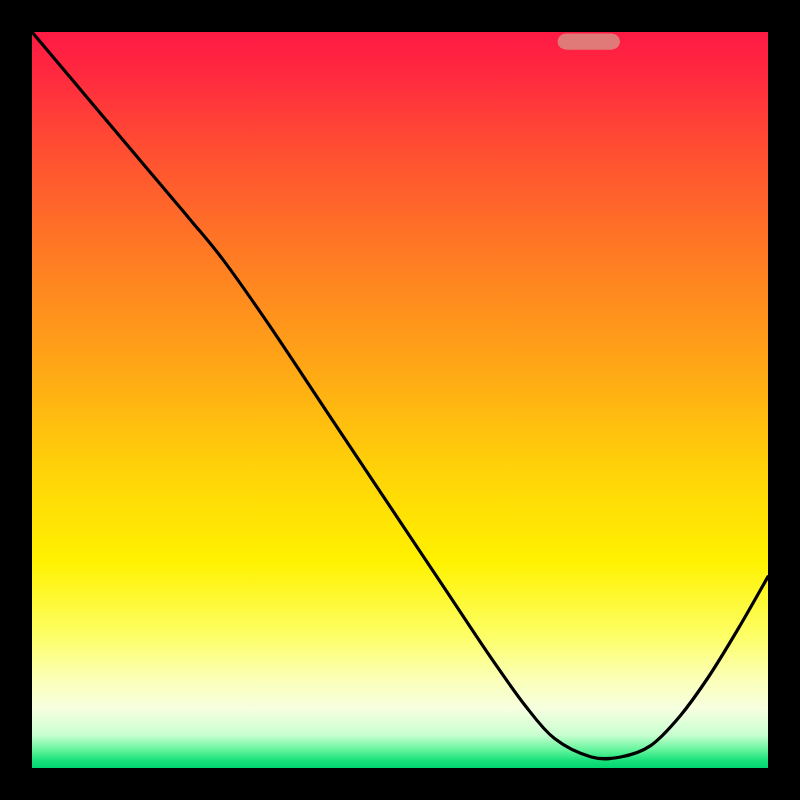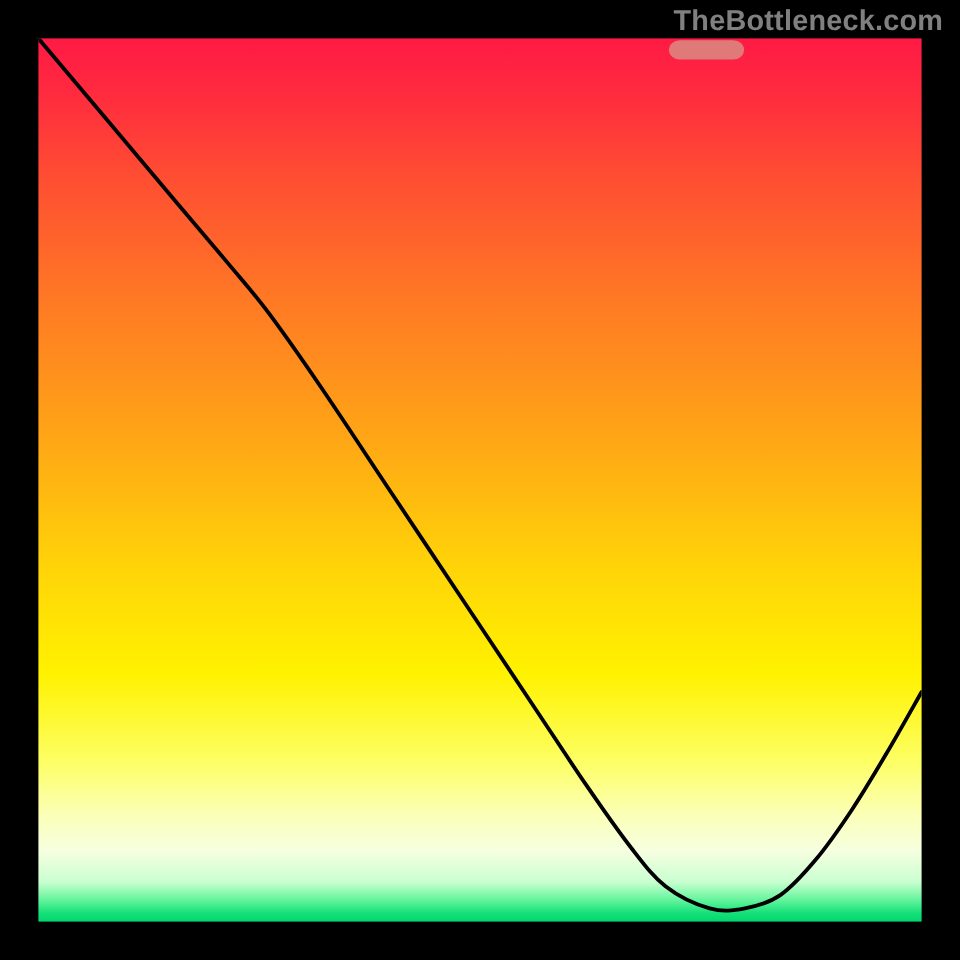--- a/index.html
+++ b/index.html
@@ -32,21 +32,20 @@
     position: absolute;
     top: 0; left: 0;
     z-index: 10;
   }
 </style>
 </head>
 <body>
 
 <div class="frame">
 
-  <div class="watermark">TheBottleneck.com</div>
 
   <svg id="chart-svg" width="800" height="800" viewBox="0 0 800 800">
     <defs>
       <linearGradient id="bg-grad" x1="0" y1="0" x2="0" y2="1">
           <stop offset="0.00%" stop-color="#ff1a44"></stop>
           <stop offset="6.00%" stop-color="#ff2a3f"></stop>
           <stop offset="15.00%" stop-color="#ff4b33"></stop>
           <stop offset="30.00%" stop-color="#ff7a24"></stop>
           <stop offset="45.00%" stop-color="#ffa516"></stop>
           <stop offset="60.00%" stop-color="#ffd408"></stop>

